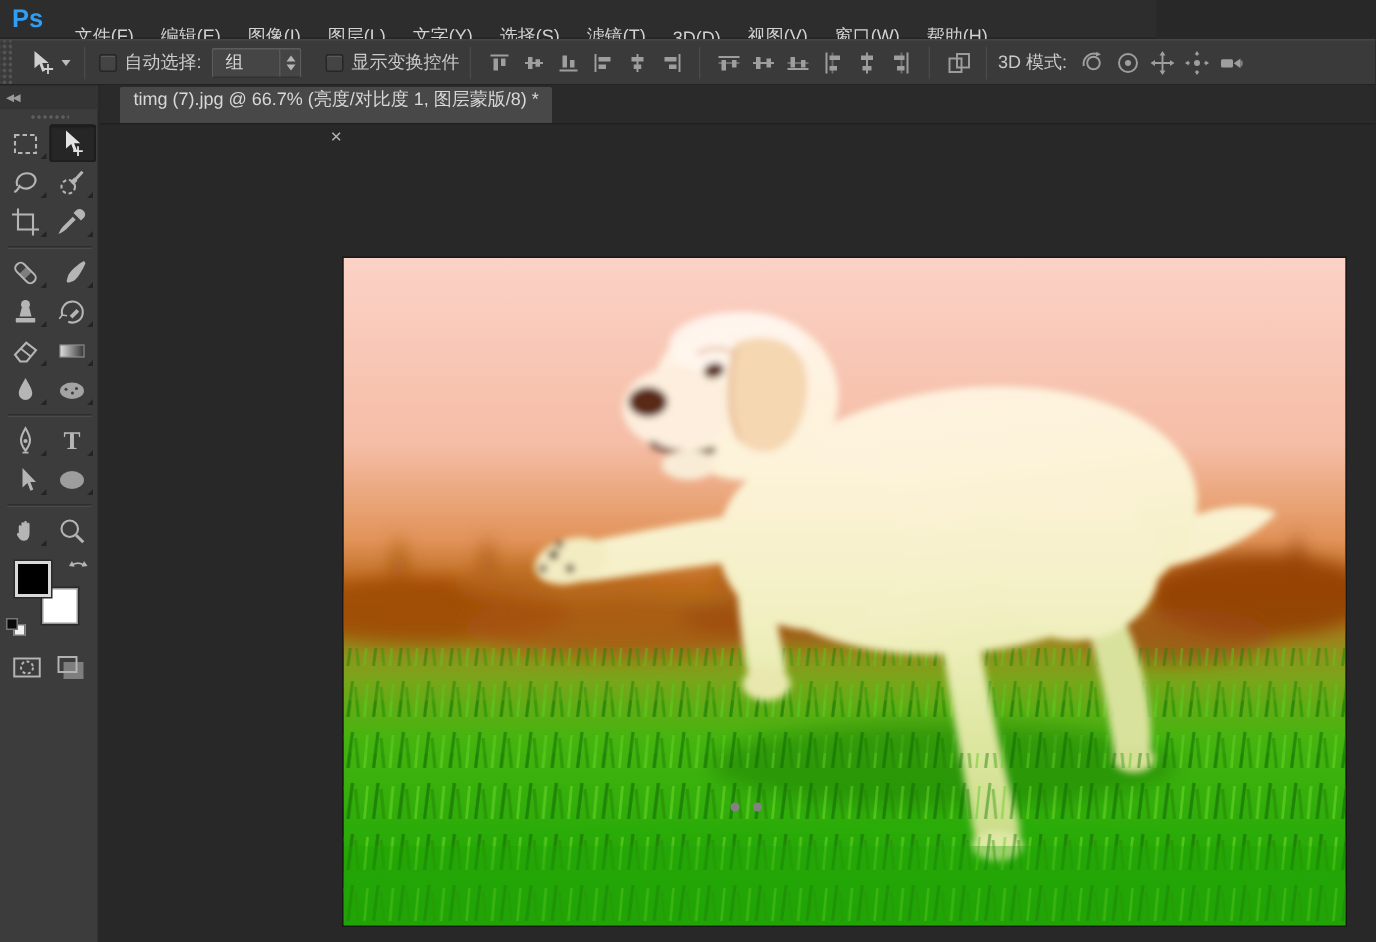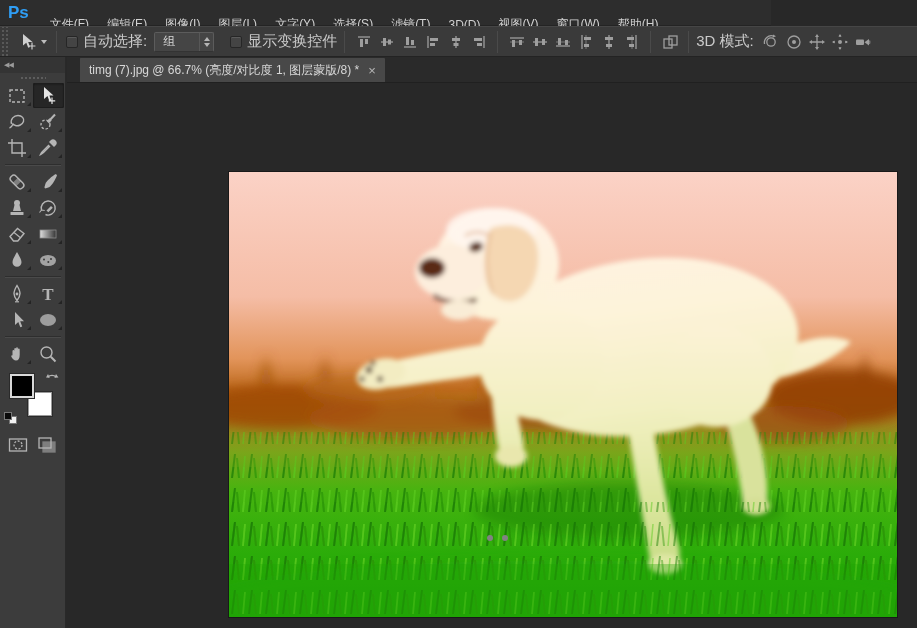--- a/index.html
+++ b/index.html
@@ -20,21 +20,21 @@
     display:flex; align-items:center; z-index:5; }
   .grip-v { width:8px; height:29px; margin-right:6px;
     background-image:radial-gradient(circle, #585858 1px, transparent 1.2px);
     background-size:4px 4px; background-position:1px 2px; }
   .ob-sep { width:1px; height:22px; background:#2c2c2c; border-right:1px solid #4a4a4a; margin:0 7px; }
   .ob-toolico { display:flex; align-items:center; margin:0 2px 0 4px; }
   .caret-down { width:0; height:0; border-left:3.5px solid transparent; border-right:3.5px solid transparent;
     border-top:4px solid #bdbdbd; margin-left:3px; }
   .checkbox { width:12px; height:12px; background:#444; border:1px solid #262626;
     box-shadow:inset 0 1px 0 #5a5a5a; border-radius:2px; margin:0 5px 0 2px; flex:0 0 auto; }
-  .ob-label { color:#cacaca; font-size:15px; white-space:nowrap; }
+  .ob-label { color:#cacaca; font-size:12px; white-space:nowrap; }
   .dropdown { display:flex; align-items:center; width:60px; height:20px; margin-left:7px;
     background:#454545; border:1px solid #5c5c5c; border-bottom-color:#333; border-radius:2px; }
   .dropdown .dd-value { flex:1; color:#d6d6d6; font-size:12px; padding-left:8px; }
   .dd-stepper { width:14px; height:100%; border-left:1px solid #575757;
     display:flex; flex-direction:column; align-items:center; justify-content:center; gap:2px; }
   .dd-stepper .up { width:0;height:0;border-left:3px solid transparent;border-right:3px solid transparent;border-bottom:4px solid #b5b5b5; }
   .dd-stepper .down { width:0;height:0;border-left:3px solid transparent;border-right:3px solid transparent;border-top:4px solid #b5b5b5; }
   .icon-btn { width:23px; height:24px; display:flex; align-items:center; justify-content:center; flex:0 0 auto; }
   .icon-btn svg { display:block; }
   .ob-ico { stroke:#9e9e9e; fill:none; stroke-width:1.3; }
@@ -70,21 +70,21 @@
   .sw-mini { position:absolute; left:-4px; bottom:-2px; width:16px; height:14px; }
   .sw-mini .b { position:absolute; left:0; top:0; width:8px; height:8px; background:#0a0a0a; border:1px solid #777; z-index:2; }
   .sw-mini .w { position:absolute; left:5px; top:4px; width:8px; height:8px; background:#f2f2f2; border:1px solid #777; }
   .tp-bottom { display:flex; justify-content:space-between; padding:10px 7px 0 7px; }
 
   
   .tabbar { position:absolute; left:67px; top:57px; right:0; height:26px;
     background:#2a2a2a; border-bottom:1px solid #202020; display:flex; align-items:flex-end; z-index:3; }
   .doc-tab { margin-left:12px; height:25px; background:#484848;
     border:1px solid #2a2a2a; border-bottom:none; border-radius:2px 2px 0 0;
-    display:flex; align-items:center; padding:0 9px; gap:9px; }
+    display:flex; align-items:center; padding:0 9px; gap:9px;flex-direction:column; }
   .doc-tab .title { color:#d8d8d8; font-size:12px; white-space:nowrap; }
   .doc-tab .close { color:#b5b5b5; font-size:13px; line-height:1; cursor:default; }
 
   .canvas-area { position:absolute; left:67px; top:83px; right:0; bottom:0; background:#282828; }
   .doc-image { position:absolute; left:229px; top:172px; width:668px; height:445px;
     box-shadow:0 0 0 1px #191919; z-index:2; }
   .doc-image svg { display:block; }
   .page-dots { position:absolute; left:487px; top:535px; display:flex; gap:9px; z-index:2; }
   .page-dots i { width:6px; height:6px; border-radius:50%; background:#828282; display:block; }
 </style>

